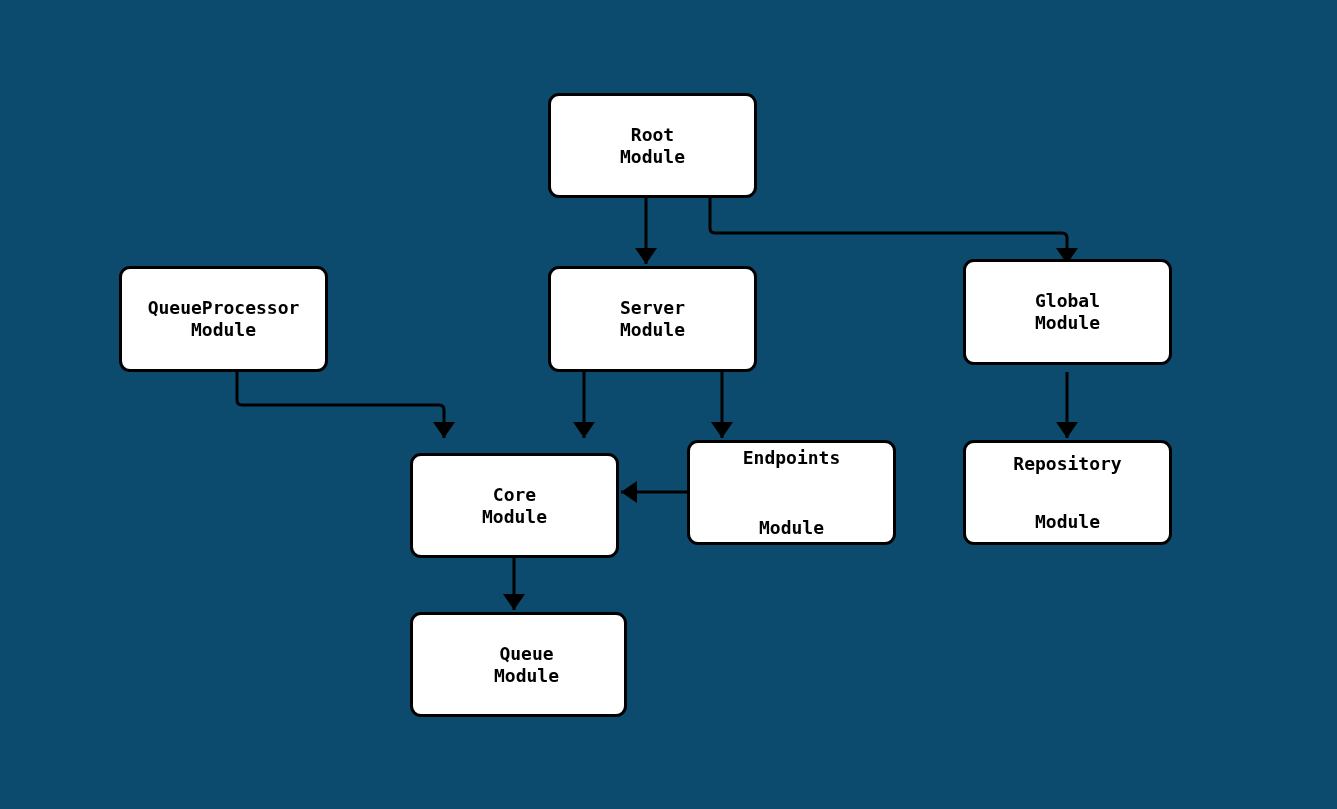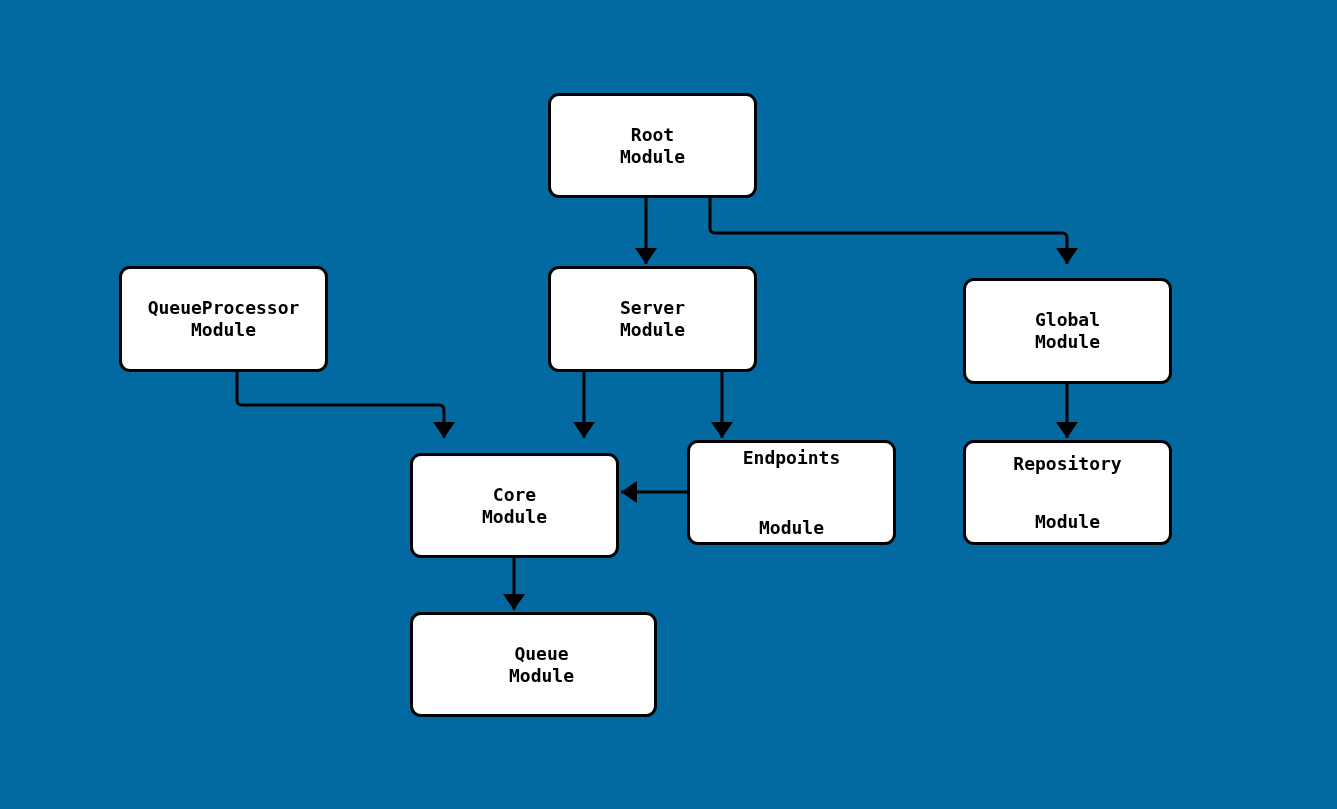--- a/index.html
+++ b/index.html
@@ -4,21 +4,21 @@
 <style>
   html, body {
     margin: 0;
     padding: 0;
     background: #ffffff;
   }
   .canvas {
     position: relative;
     width: 1337px;
     height: 809px;
-    background: #0369a1;
+    background: #0c4a6e;
     font-family: "DejaVu Sans Mono", "Liberation Mono", monospace;
     overflow: hidden;
   }
   .edges-layer {
     position: absolute;
     left: 0;
     top: 0;
     width: 1337px;
     height: 809px;
   }
@@ -41,25 +41,25 @@
     justify-content: center;
     text-align: center;
     font-weight: bold;
     font-size: 18px;
     line-height: 22px;
     white-space: nowrap;
   }
   #n-root          { left: 548px; top:  93px; width: 209px; height: 105px; }
   #n-queueprocessor{ left: 119px; top: 266px; width: 209px; height: 106px; }
   #n-server        { left: 548px; top: 266px; width: 209px; height: 106px; align-items: center; }
-  #n-global        { left: 963px; top: 278px; width: 209px; height: 106px; }
+  #n-global        { left: 963px; top: 259px; width: 209px; height: 106px; }
   #n-core          { left: 410px; top: 453px; width: 209px; height: 105px; }
   #n-endpoints     { left: 687px; top: 440px; width: 209px; height: 105px; gap: 48px; }
   #n-repository    { left: 963px; top: 440px; width: 209px; height: 105px; gap: 36px; }
-  #n-queue         { left: 410px; top: 612px; width: 247px; height: 105px; padding-left: 16px; }
+  #n-queue         { left: 410px; top: 612px; width: 217px; height: 105px; padding-left: 16px; }
 </style>
 </head>
 <body>
 
 <div class="canvas">
 
   <svg class="edges-layer" width="1337" height="809" viewBox="0 0 1337 809" xmlns="http://www.w3.org/2000/svg">
     <defs>
       <marker id="arrow" markerUnits="userSpaceOnUse" markerWidth="18" markerHeight="24" refX="17" refY="12" orient="auto">
         <path d="M1,1 L17,12 L1,23 Z" fill="#000000"></path>

